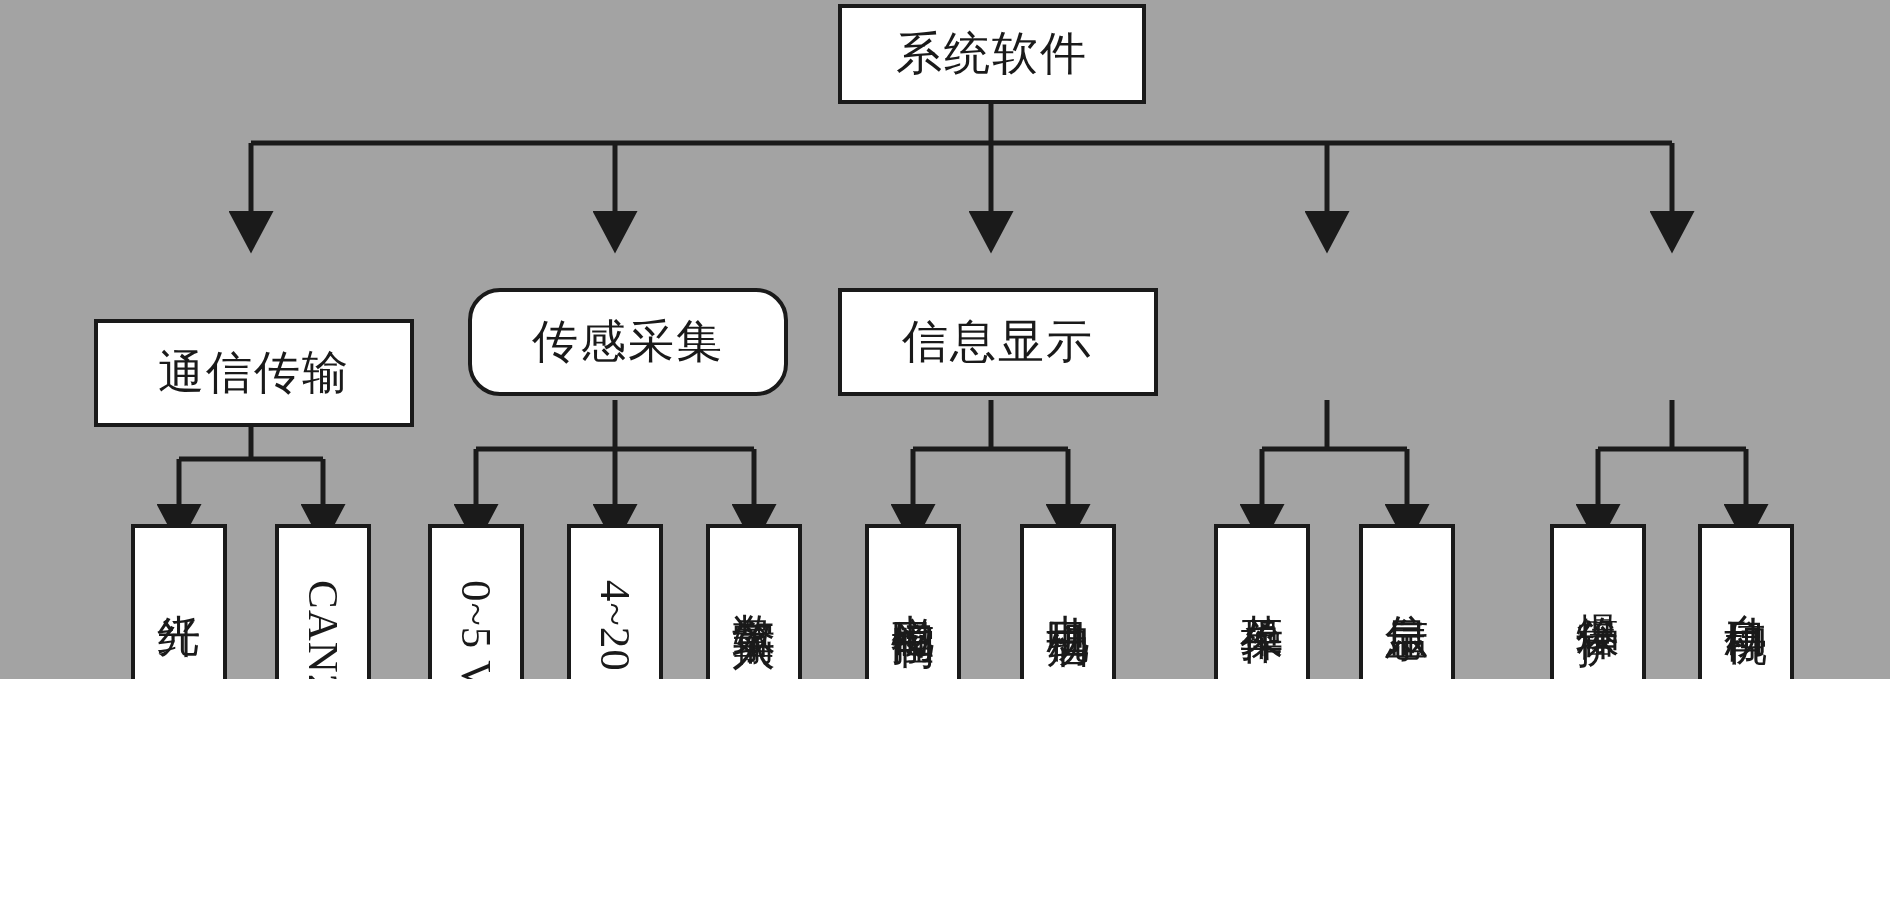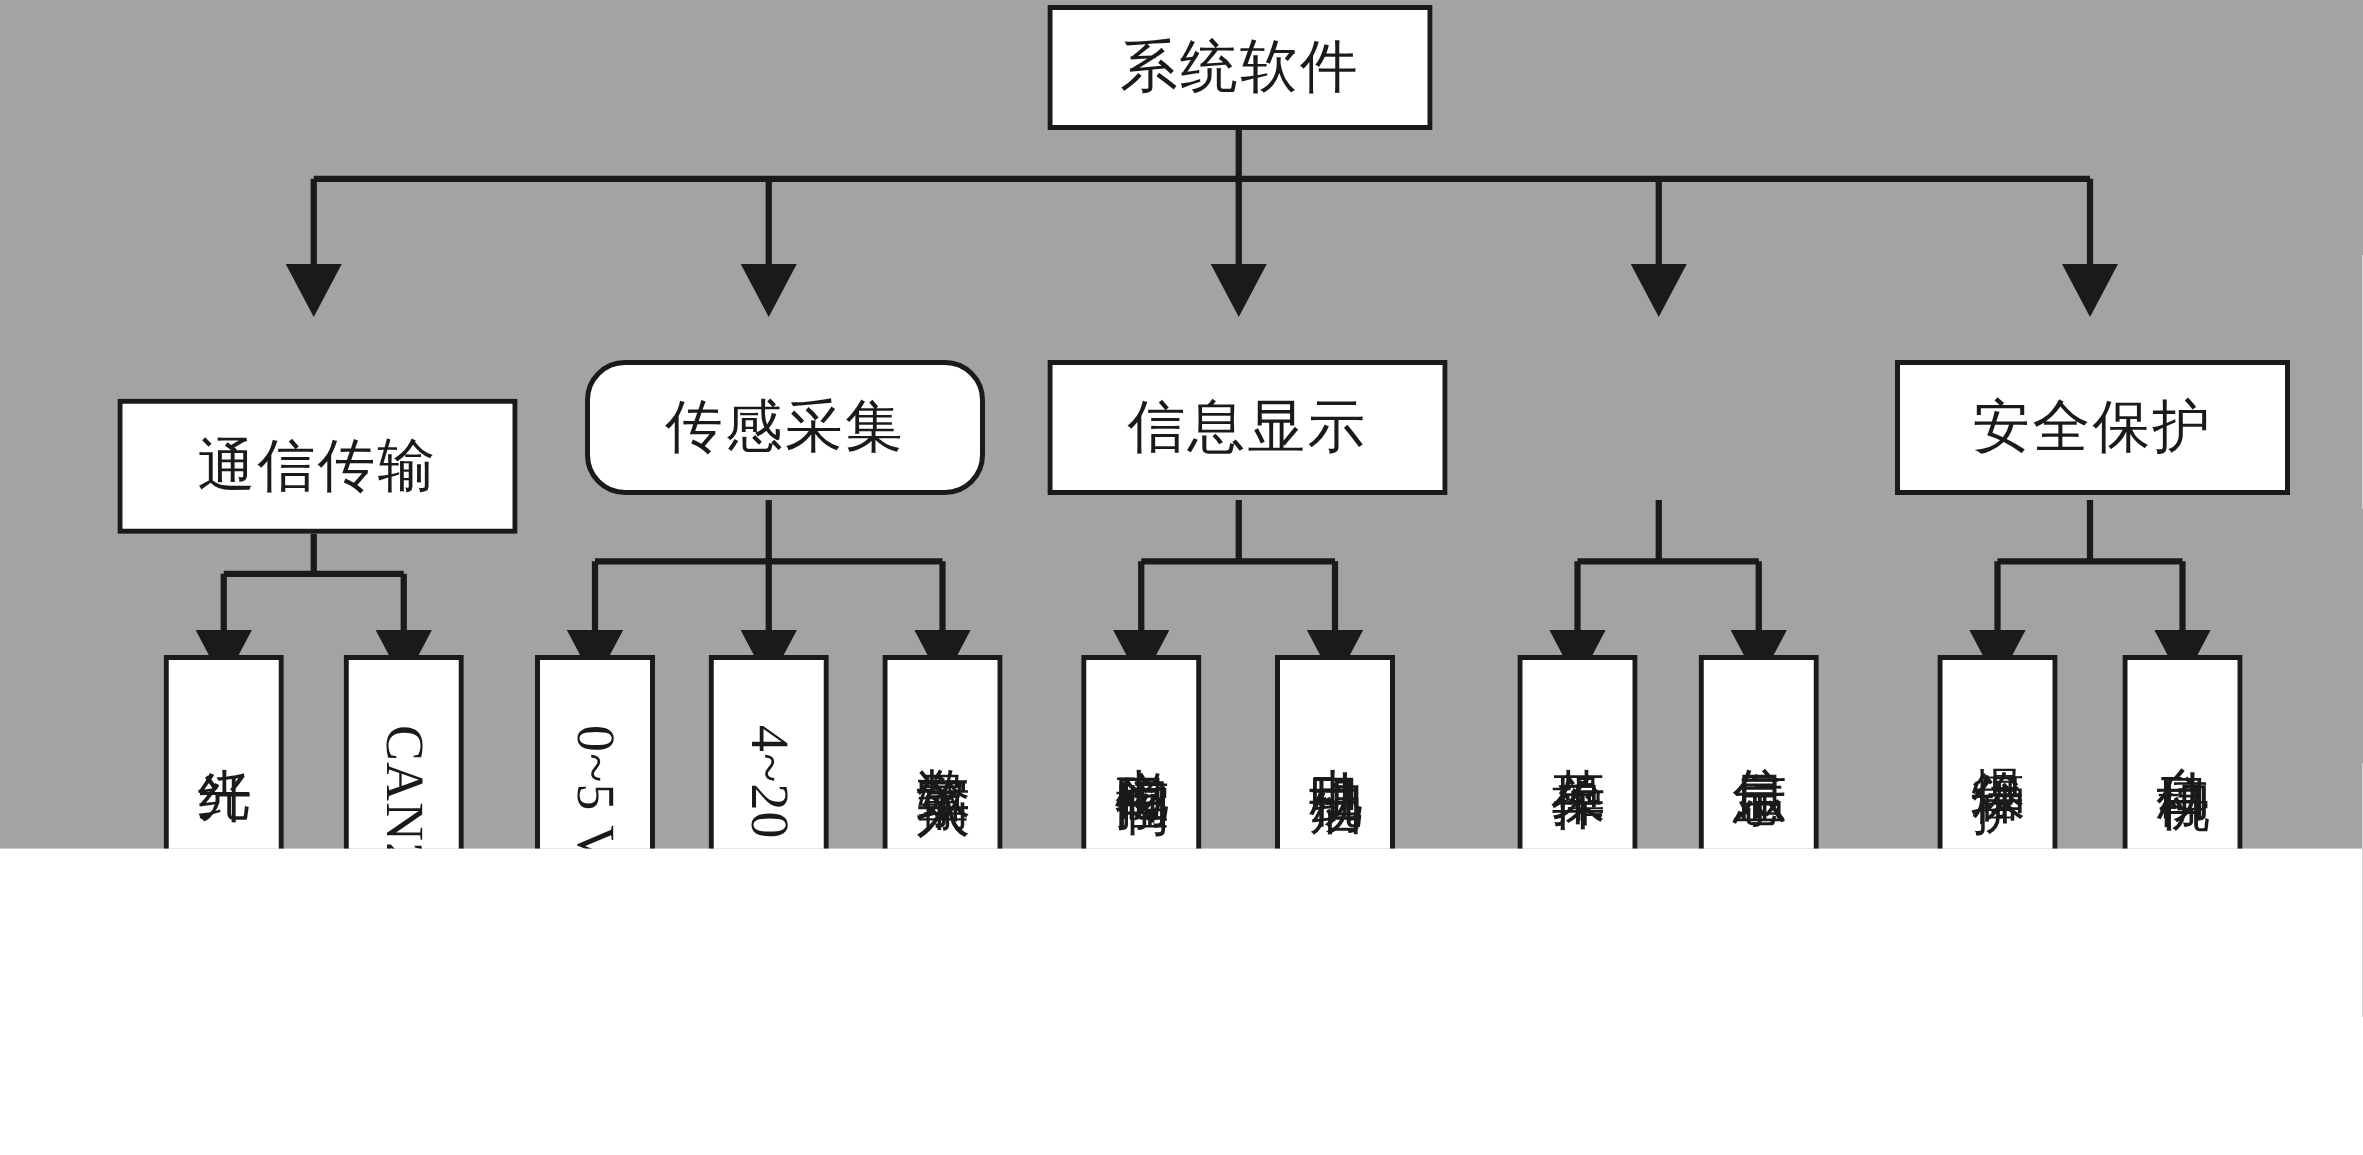--- a/index.html
+++ b/index.html
@@ -118,23 +118,20 @@
 
   <div class="node mid" style="left:94px; top:288px; width:320px; height:108px;margin-top:31px;">
     <span class="label-h">通信传输</span>
   </div>
   <div class="node mid" style="left:468px; top:288px; width:320px; height:108px;border-radius:32px;">
     <span class="label-h">传感采集</span>
   </div>
   <div class="node mid" style="left:838px; top:288px; width:320px; height:108px;">
     <span class="label-h">信息显示</span>
   </div>
-  <div class="node mid" style="left:1516px; top:288px; width:316px; height:108px;">
-    <span class="label-h">安全保护</span>
-  </div>
 
   <div class="node leaf" style="left:131px; top:524px; width:96px; height:396px;">
     <span class="label-v">光纤</span>
   </div>
   <div class="node leaf rot" style="left:275px; top:524px; width:96px; height:396px;">
     <span class="label-v">CAN2.0</span>
   </div>
 
   <div class="node leaf rot" style="left:428px; top:524px; width:96px; height:396px;">
     <span class="label-v">0~5 V 电压</span>

